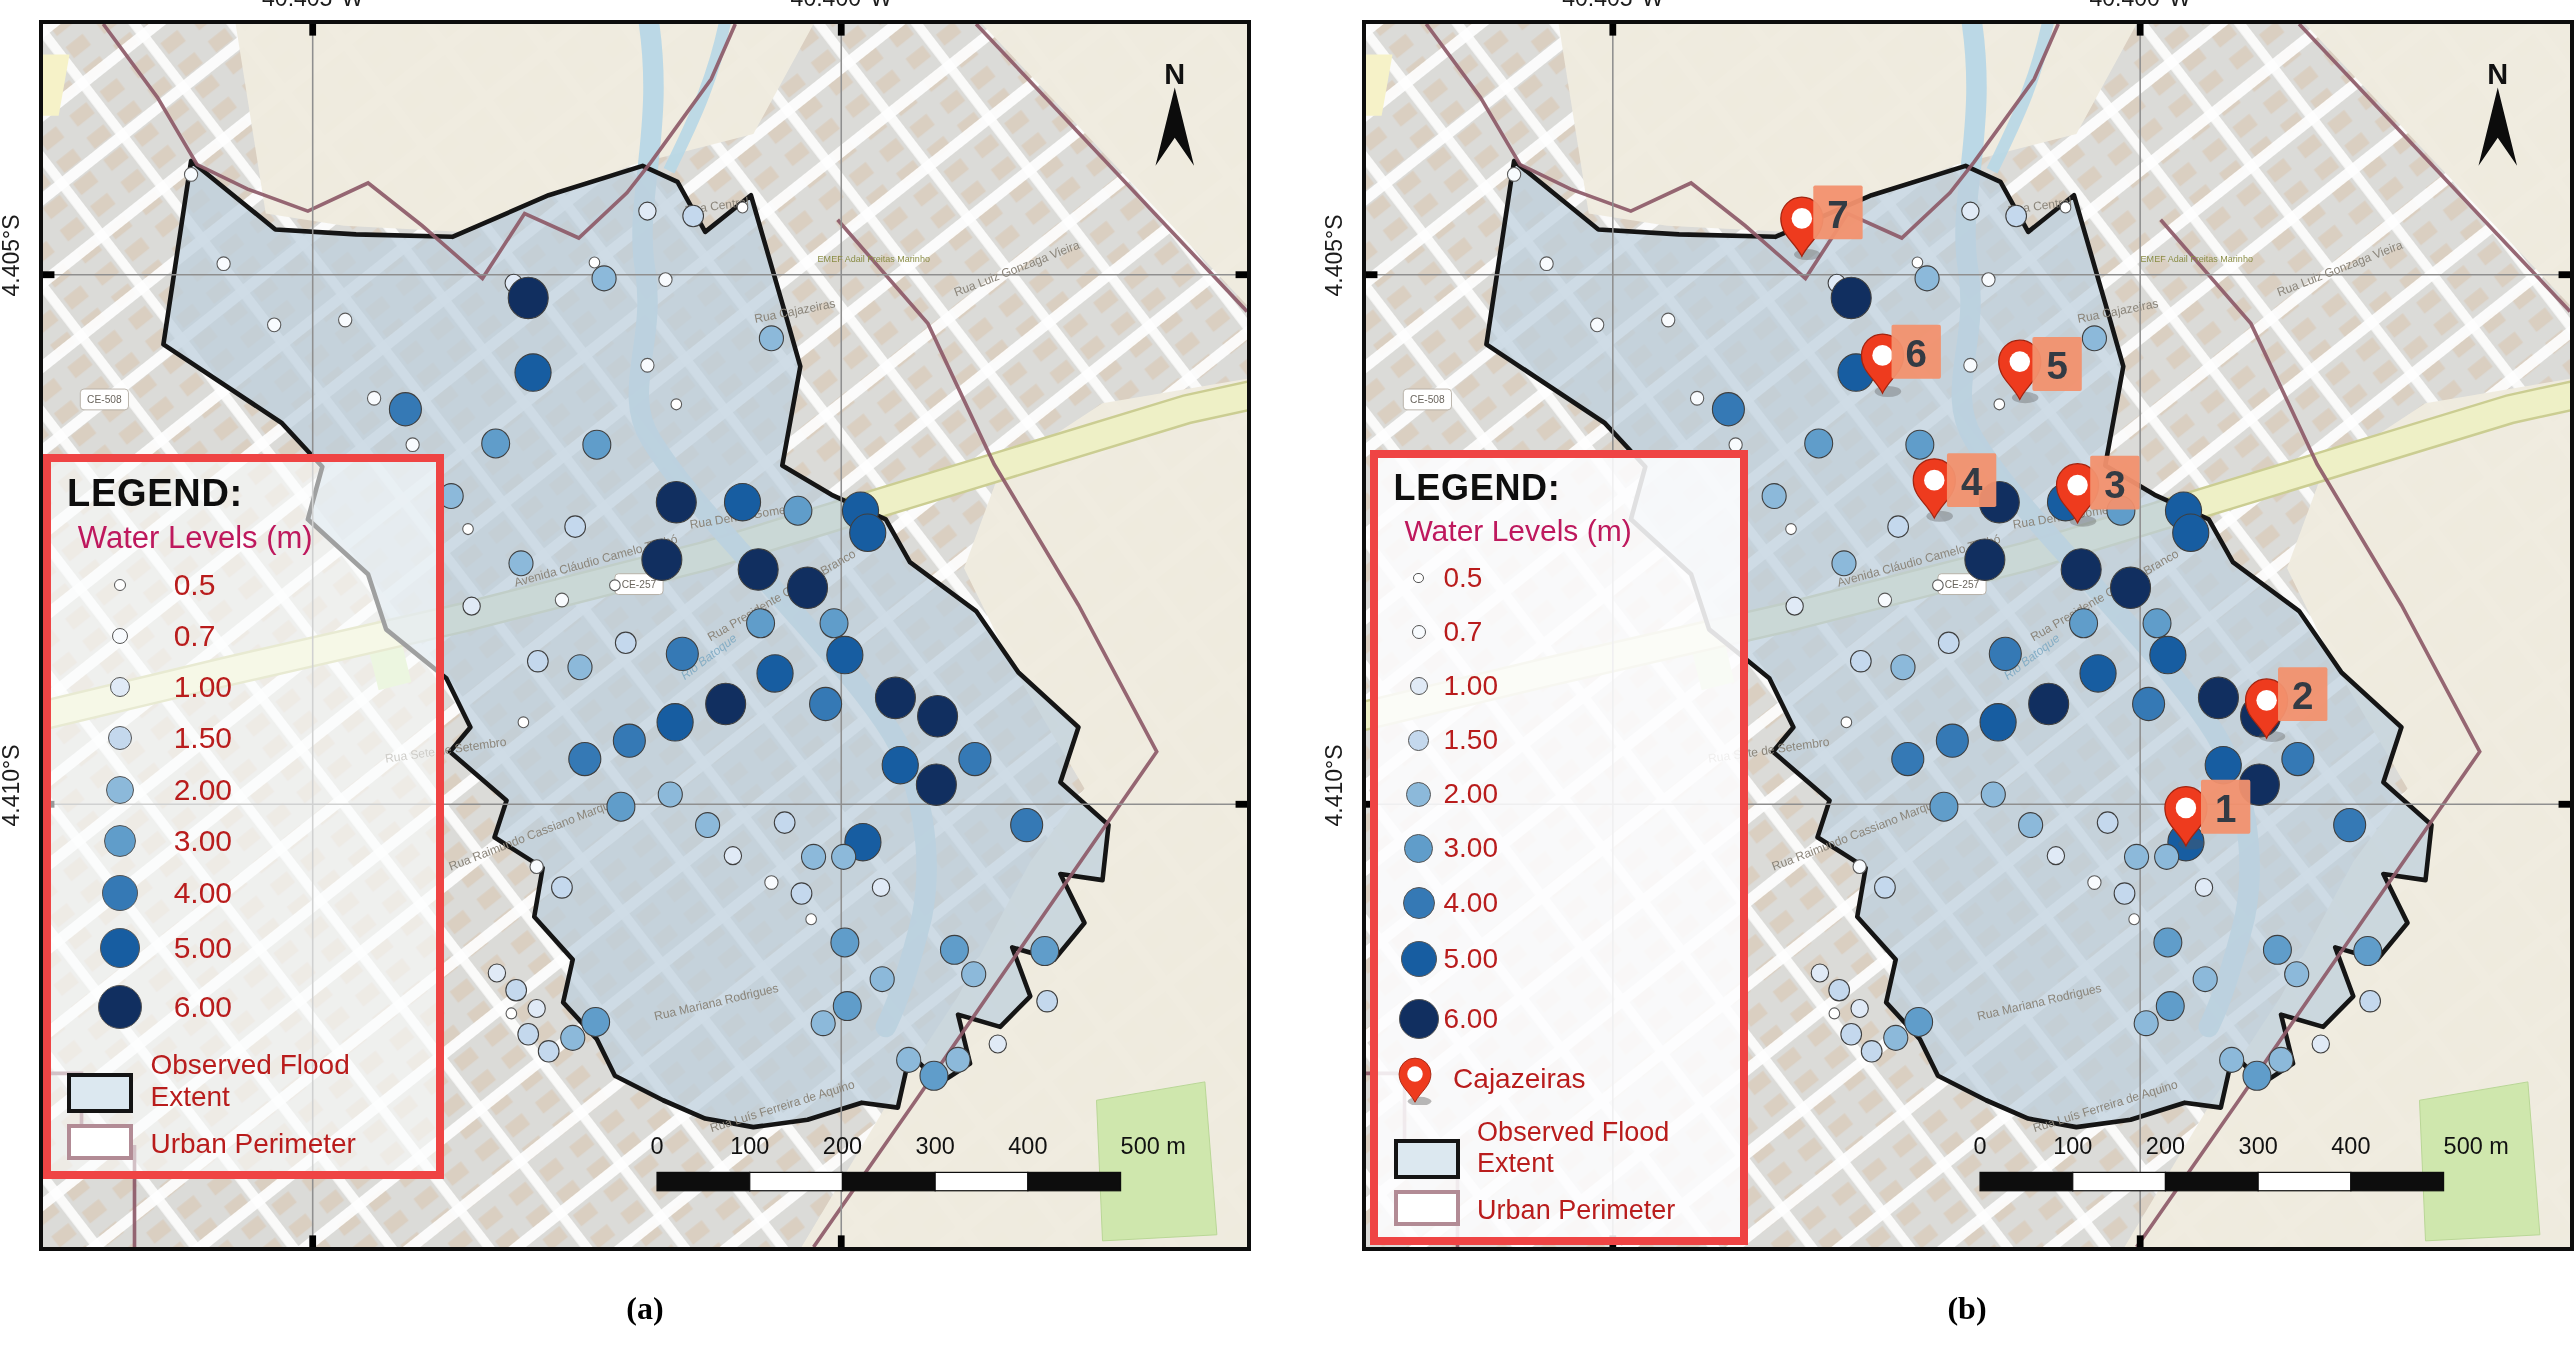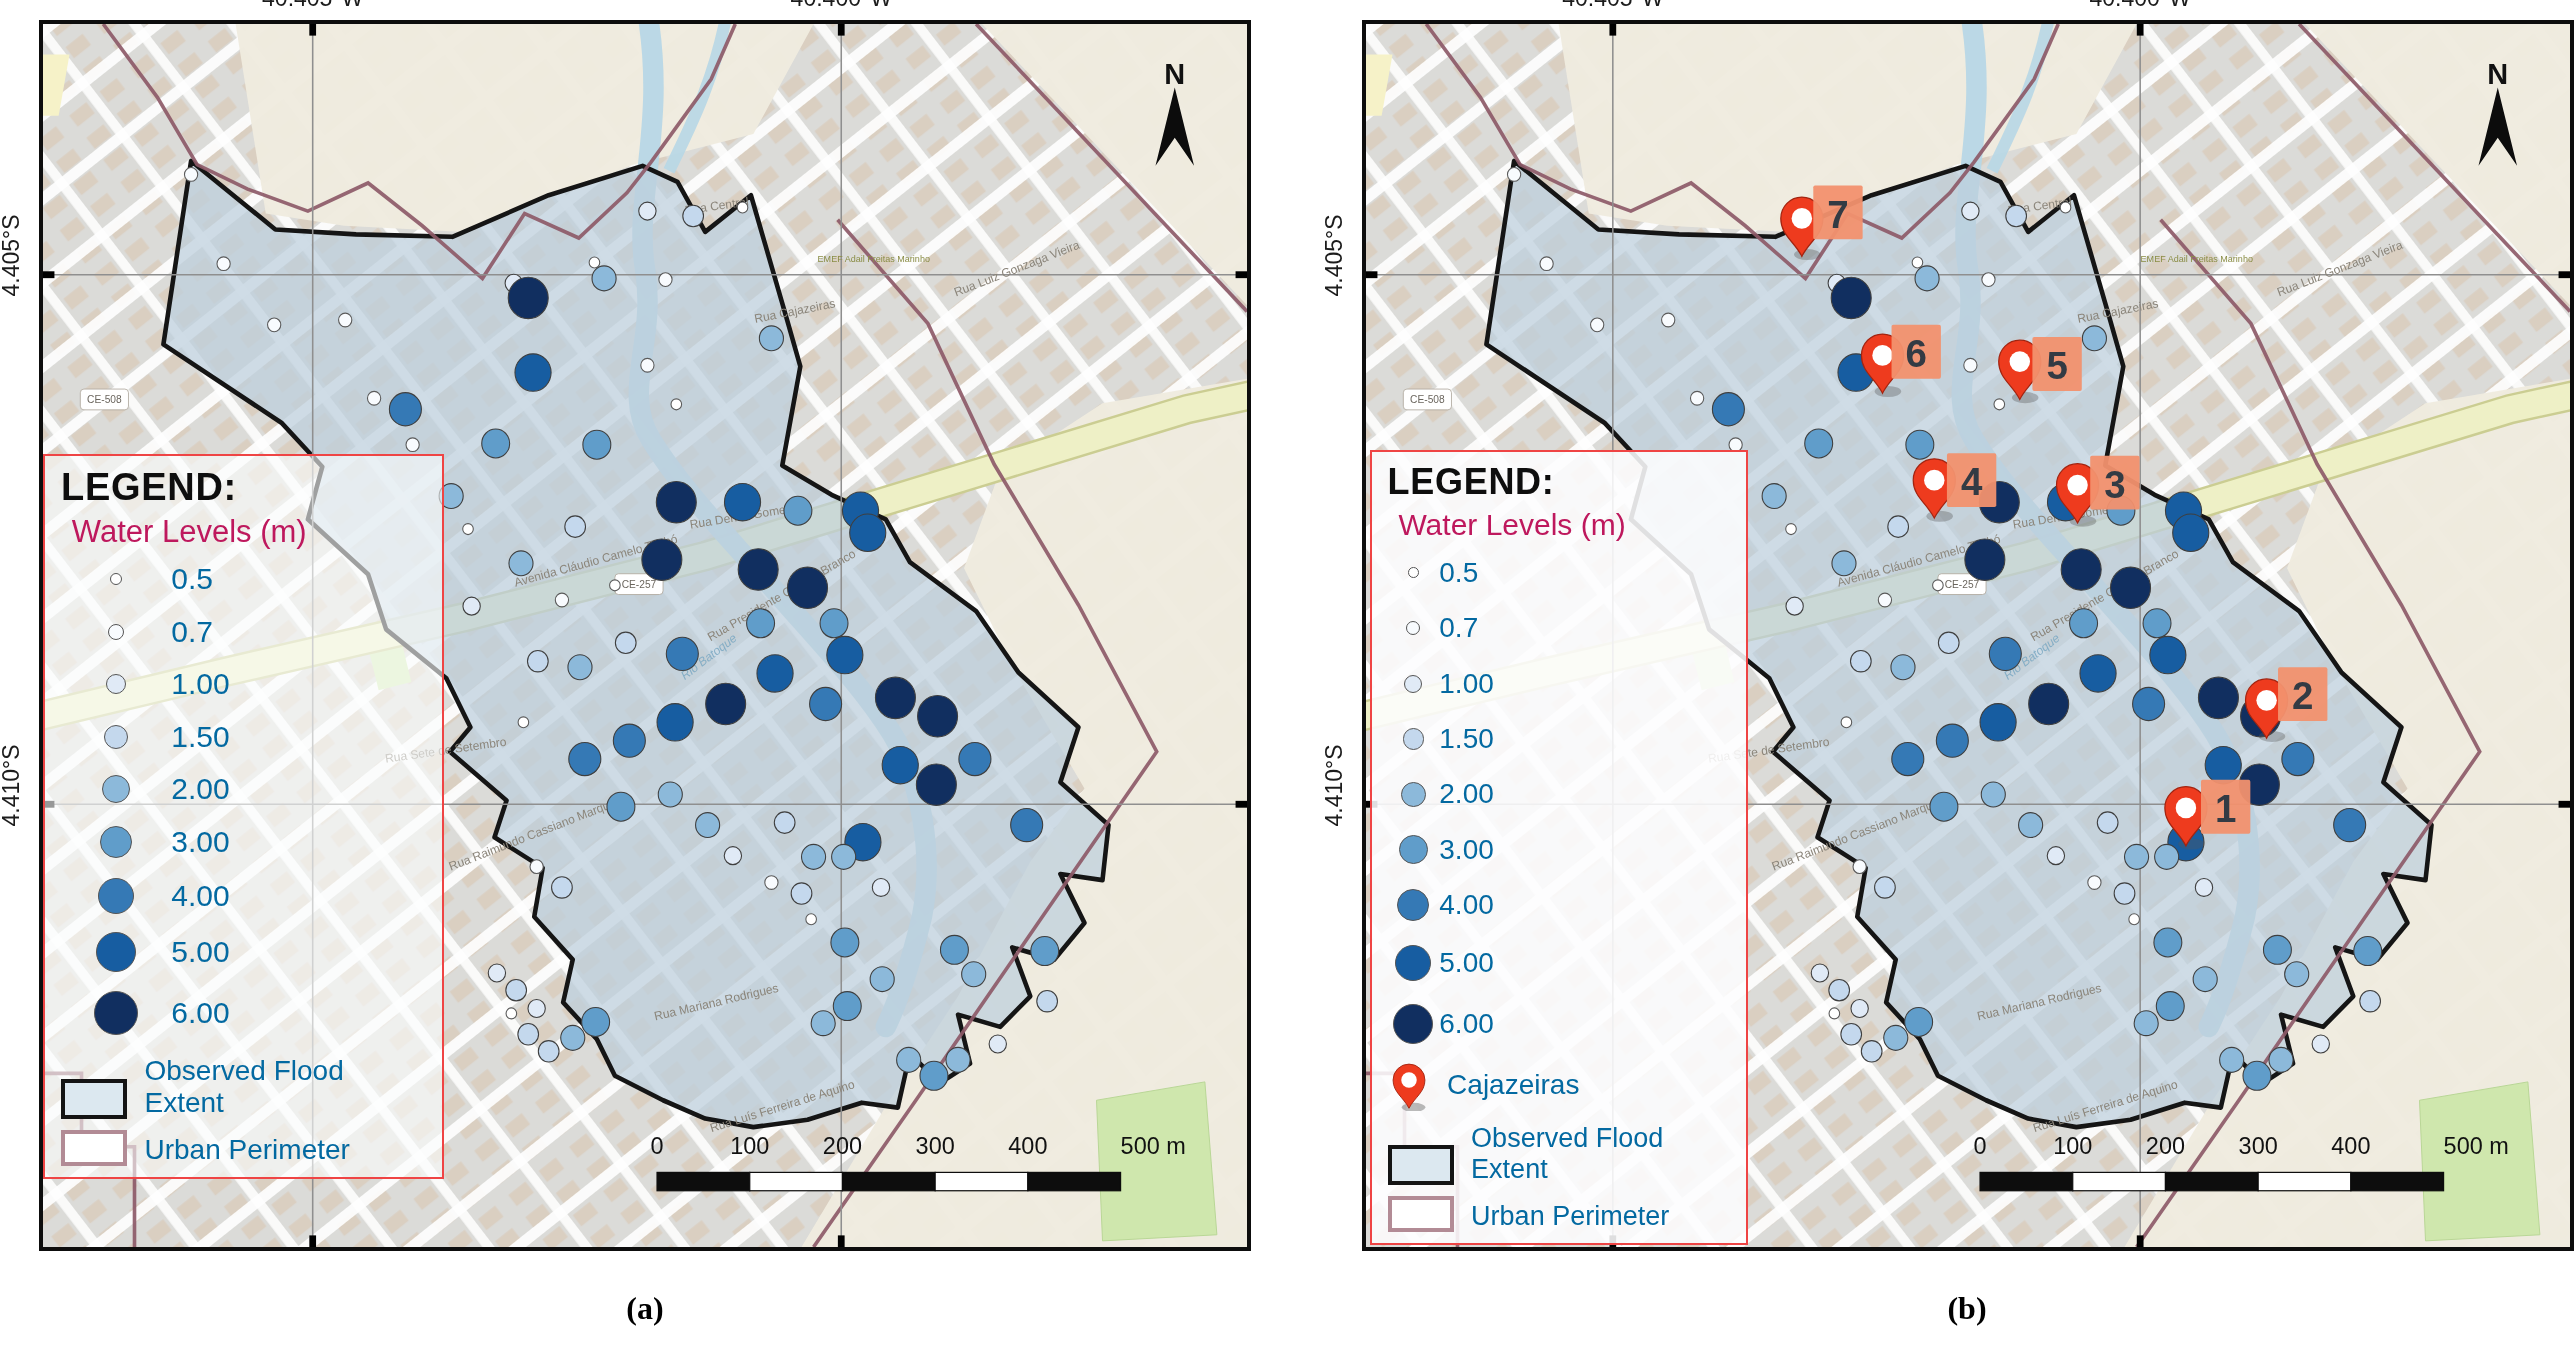--- a/index.html
+++ b/index.html
@@ -6,34 +6,34 @@
   .fig{position:relative;width:2576px;height:1362px;background:#ffffff;
        font-family:"Liberation Sans",sans-serif;overflow:hidden;}
   .panel{position:absolute;top:20px;width:1212px;height:1231px;box-sizing:border-box;
          border:4px solid #0d0d0d;background:#dbdbd8;}
   #panel-a{left:39px;}
   #panel-b{left:1362px;}
   .panel svg.map{position:absolute;left:0;top:0;width:100%;height:100%;display:block;}
   .axis-top{position:absolute;top:-39px;transform:translateX(-50%);font-size:23px;color:#1c1c1c;white-space:nowrap;}
   .axis-left{position:absolute;left:-52px;width:40px;text-align:center;transform:rotate(-90deg);
              font-size:23px;color:#1c1c1c;white-space:nowrap;}
-  .legend{position:absolute;box-sizing:border-box;border:2px solid #ef4444;
+  .legend{position:absolute;box-sizing:border-box;border:8px solid #ef4444;
           display:flex;flex-direction:column;padding:9.4px 13.4px 10.8px 16px;z-index:6;}
   .legend.var-a{left:0;top:35.2%;width:33.3%;height:59.2%;background:rgba(252,253,253,0.60);}
   .legend.var-b{left:0.3%;top:34.8%;width:31.4%;height:65.0%;background:rgba(253,253,254,0.88);}
   .lg-title{font-weight:bold;color:#0e0e0e;letter-spacing:0.7px;}
   .var-a .lg-title{font-size:38px;} .var-b .lg-title{font-size:36px;}
   .lg-sub{color:#be185d;margin:5.4px 0 0 10.8px;}
   .var-a .lg-sub{font-size:31px;} .var-b .lg-sub{font-size:30px;}
   .lg-levels{flex:1;display:flex;flex-direction:column;justify-content:space-around;margin-top:2.7px;}
   .lg-row{display:flex;align-items:center;}
   .lg-dotcol{display:flex;justify-content:center;align-items:center;}
   .var-a .lg-dotcol{width:30%;} .var-b .lg-dotcol{width:15%;}
   .lg-dot{border-radius:50%;border:1.3px solid #555;box-sizing:border-box;background:#fff;}
-  .lg-label{color:#0369a1;}
+  .lg-label{color:#b91c1c;}
   .var-a .lg-label{font-size:30px;} .var-b .lg-label{font-size:28px;}
   .lg-cprow{display:flex;align-items:center;margin:4px 0 1.3px 0;}
   .lg-cprow .lg-label{margin-left:17.5px;}
   .lg-swrow{display:flex;align-items:flex-end;margin-top:10.8px;}
   .lg-swatch{box-sizing:border-box;margin-right:17.5px;flex:none;}
   .lg-swatch.flood{width:66px;height:40px;border:4.7px solid #141414;}
   .lg-swatch.urban{width:66px;height:36px;border:4.7px solid #b28b95;background:#fff;}
   .var-a .lg-swrow .lg-label{font-size:28px;} .var-b .lg-swrow .lg-label{font-size:27px;}
   .caption{position:absolute;top:1290px;transform:translateX(-50%);
            font-family:"Liberation Serif",serif;font-weight:bold;font-size:32px;color:#000;}

